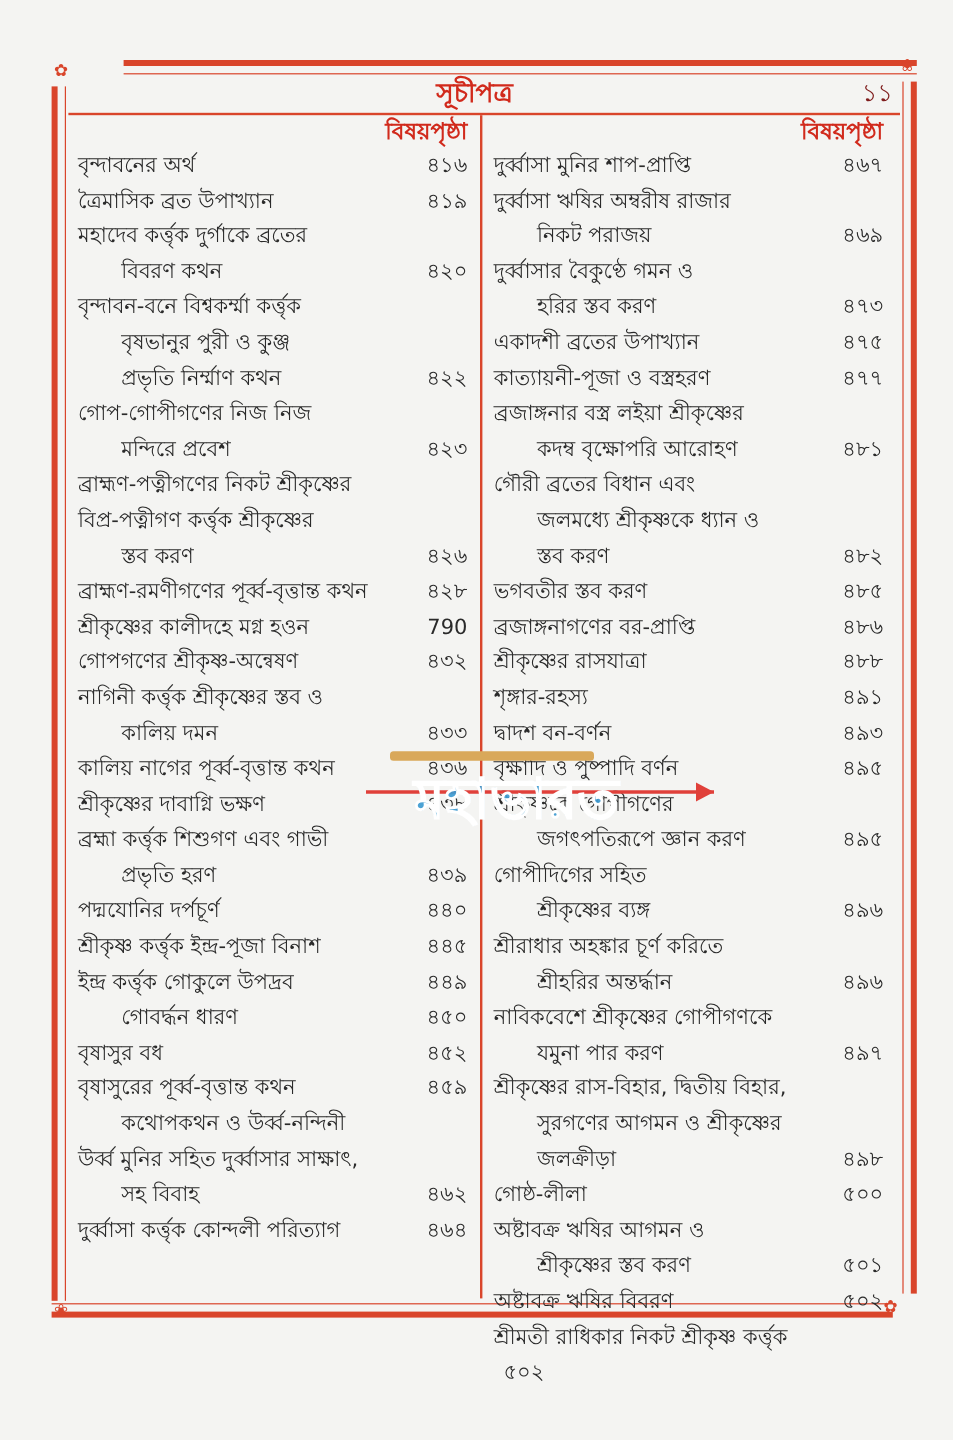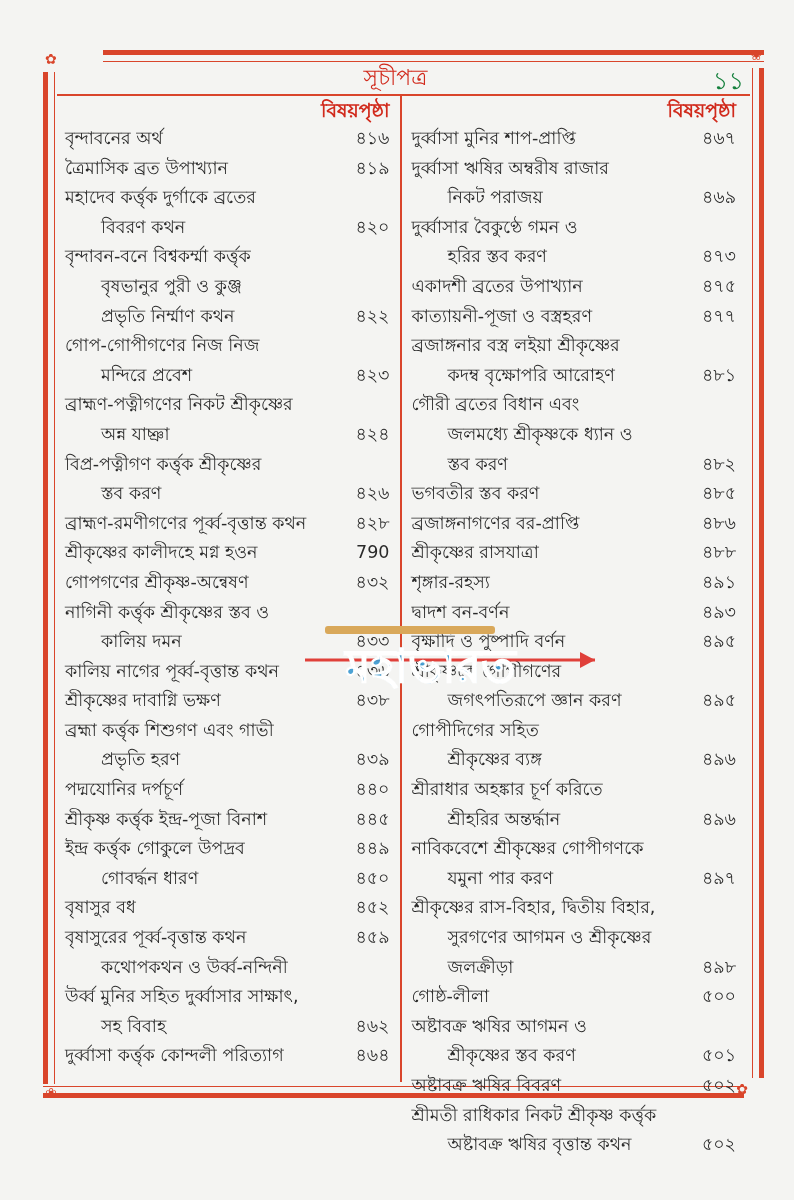--- a/index.html
+++ b/index.html
@@ -34,25 +34,25 @@
     width: 6px; border-left: 1.5px solid #d9452b; border-right: 5px solid #d9452b;
   }
   .corner-ornament {
     position: absolute; color: #d9452b; font-size: 14px; line-height: 1;
   }
   .header {
     position: absolute; left: 14px; right: 14px; top: 10px; height: 32px;
   }
   .page-title {
     position: absolute; left: 0; right: 16px; top: 0; text-align: center;
-    color: #d12a1c; font-size: 22px; font-weight: normal;
+    color: #d12a1c; font-size: 22px; font-weight: bold;
   }
   .page-number {
     position: absolute; right: 6px; top: 2px;
-    color: #15803d; font-size: 24px;
+    color: #7f1d1d; font-size: 20px;
   }
   .header-rule {
     position: absolute; left: 14px; right: 14px; top: 44px;
     border-top: 2px solid #d9452b;
   }
   .columns {
     position: absolute; left: 14px; right: 14px; top: 46px; bottom: 16px;
     display: flex;
   }
   .col {
@@ -136,24 +136,20 @@
           <span class="p"></span>
         </div>
         <div class="entry indent">
           <span class="t">মন্দিরে প্রবেশ</span>
           <span class="p">৪২৩</span>
         </div>
         <div class="entry">
           <span class="t">ব্রাহ্মণ-পত্নীগণের নিকট শ্রীকৃষ্ণের</span>
           <span class="p"></span>
         </div>
-        <div class="entry indent">
-          <span class="t">অন্ন যাচ্ঞা</span>
-          <span class="p">৪২৪</span>
-        </div>
         <div class="entry">
           <span class="t">বিপ্র-পত্নীগণ কর্ত্তৃক শ্রীকৃষ্ণের</span>
           <span class="p"></span>
         </div>
         <div class="entry indent">
           <span class="t">স্তব করণ</span>
           <span class="p">৪২৬</span>
         </div>
         <div class="entry">
           <span class="t">ব্রাহ্মণ-রমণীগণের পূর্ব্ব-বৃত্তান্ত কথন</span>
@@ -367,21 +363,20 @@
         </div>
         <div class="entry">
           <span class="t">অষ্টাবক্র ঋষির বিবরণ</span>
           <span class="p">৫০২</span>
         </div>
         <div class="entry">
           <span class="t">শ্রীমতী রাধিকার নিকট শ্রীকৃষ্ণ কর্ত্তৃক</span>
           <span class="p"></span>
         </div>
         <div class="entry indent">
-          <span class="t">অষ্টাবক্র ঋষির বৃত্তান্ত কথন</span>
           <span class="p">৫০২</span>
         </div>
       </div>
   </div>
 </div>
 
 <div class="watermark">
   <svg width="300" height="80" viewBox="0 0 300 80">
     <rect x="20" y="6" width="170" height="8" rx="3" fill="#d9a85a"></rect>
     <line x1="0" y1="40" x2="290" y2="40" stroke="#e0403a" stroke-width="3"></line>

